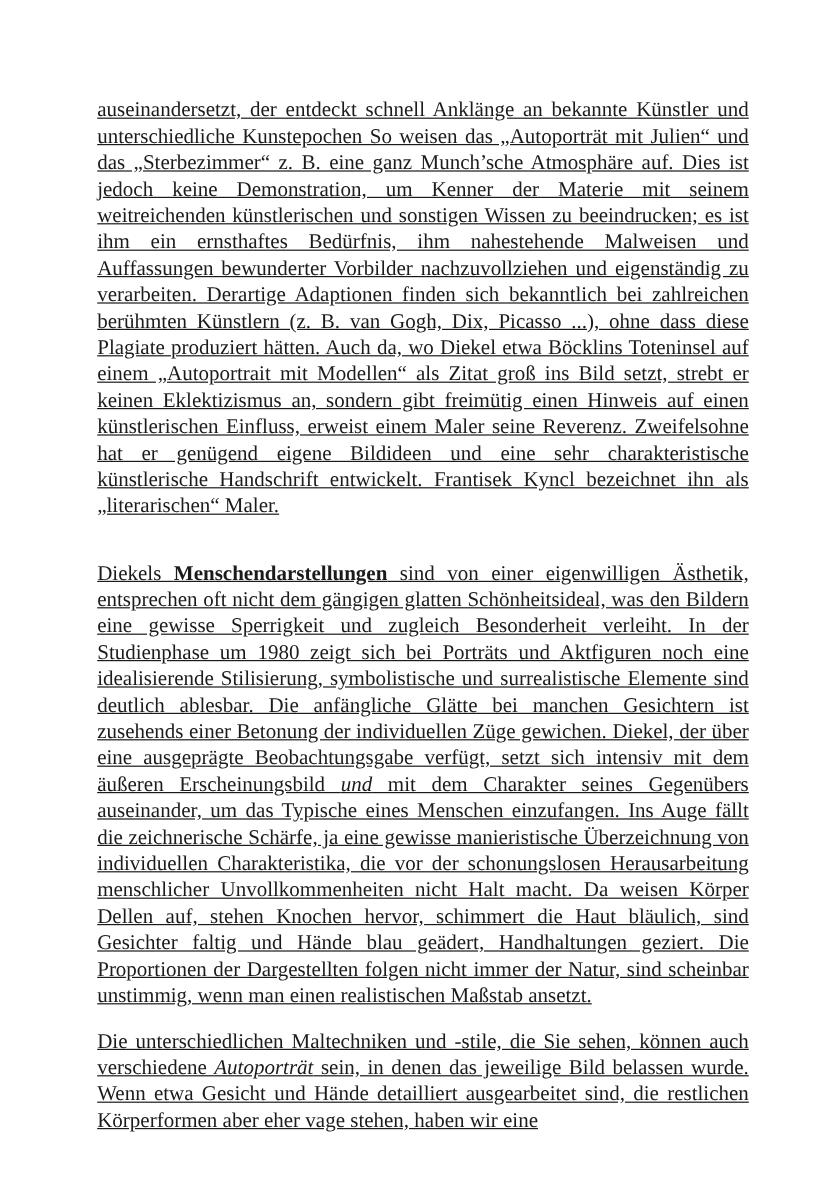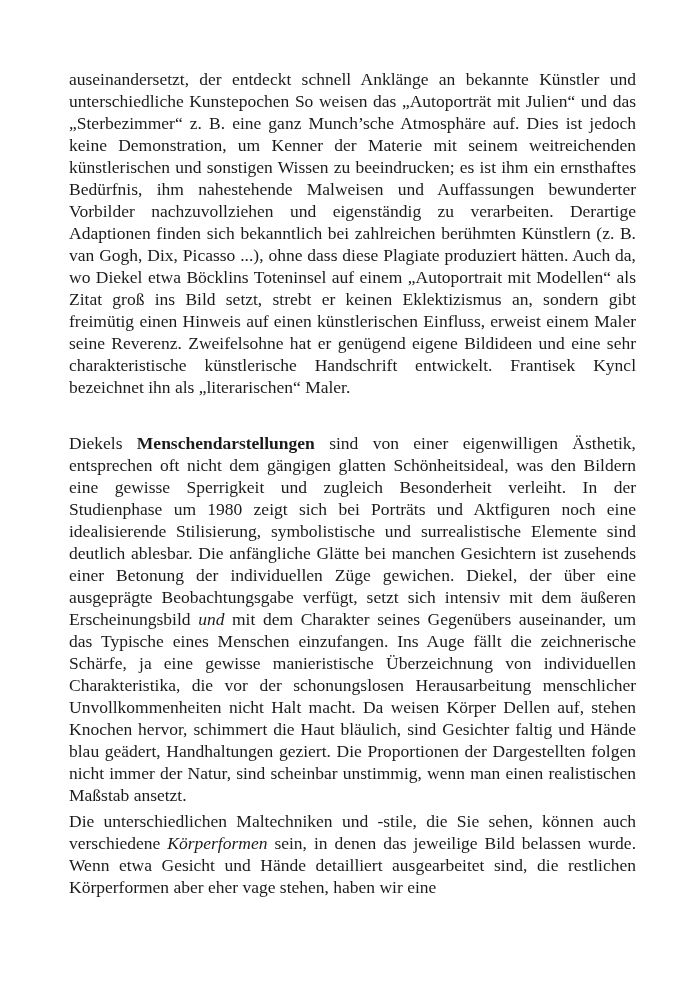--- a/index.html
+++ b/index.html
@@ -13,38 +13,39 @@
     overflow: hidden;
   }
   .page {
     box-sizing: border-box;
     width: 700px;
     height: 991px;
     background: #ffffff;
     padding: 64px 60px 0 65px;
   }
   .para {
-    margin: 4px;
+    margin: 16px;
     font-family: "Liberation Serif", "DejaVu Serif", serif;
     font-size: 17.5px;
     line-height: 22px;
     color: #1b1b1b;
     text-align: justify;
     text-justify: inter-word;
+    text-decoration: underline;
   }
   .para.gap-after {
     margin-bottom: 34px;
   }
   .para.small-gap-after {
     margin-bottom: 4px;
   }
   .run-normal { font-weight: normal; font-style: normal; }
   .run-bold   { font-weight: bold; }
   .run-italic { font-style: italic; }
 </style>
 </head>
 <body>
 
 <div class="page">
   <p class="para gap-after"><span class="run-normal">auseinandersetzt, der entdeckt schnell Anklänge an bekannte Künstler und unterschiedliche Kunstepochen So weisen das „Autoporträt mit Julien“ und das „Sterbezimmer“ z. B. eine ganz Munch’sche Atmosphäre auf. Dies ist jedoch keine Demonstration, um Kenner der Materie mit seinem weitreichenden künstlerischen und sonstigen Wissen zu beeindrucken; es ist ihm ein ernsthaftes Bedürfnis, ihm nahestehende Malweisen und Auffassungen bewunderter Vorbilder nachzuvollziehen und eigenständig zu verarbeiten. Derartige Adaptionen finden sich bekanntlich bei zahlreichen berühmten Künstlern (z. B. van Gogh, Dix, Picasso ...), ohne dass diese Plagiate produziert hätten. Auch da, wo Diekel etwa Böcklins Toteninsel auf einem „Autoportrait mit Modellen“ als Zitat groß ins Bild setzt, strebt er keinen Eklektizismus an, sondern gibt freimütig einen Hinweis auf einen künstlerischen Einfluss, erweist einem Maler seine Reverenz. Zweifelsohne hat er genügend eigene Bildideen und eine sehr charakteristische künstlerische Handschrift entwickelt. Frantisek Kyncl bezeichnet ihn als „literarischen“ Maler.</span></p>
   <p class="para small-gap-after"><span class="run-normal">Diekels </span><span class="run-bold">Menschendarstellungen</span><span class="run-normal"> sind von einer eigenwilligen Ästhetik, entsprechen oft nicht dem gängigen glatten Schönheitsideal, was den Bildern eine gewisse Sperrigkeit und zugleich Besonderheit verleiht. In der Studienphase um 1980 zeigt sich bei Porträts und Aktfiguren noch eine idealisierende Stilisierung, symbolistische und surrealistische Elemente sind deutlich ablesbar. Die anfängliche Glätte bei manchen Gesichtern ist zusehends einer Betonung der individuellen Züge gewichen. Diekel, der über eine ausgeprägte Beobachtungsgabe verfügt, setzt sich intensiv mit dem äußeren Erscheinungsbild </span><span class="run-italic">und</span><span class="run-normal"> mit dem Charakter seines Gegenübers auseinander, um das Typische eines Menschen einzufangen. Ins Auge fällt die zeichnerische Schärfe, ja eine gewisse manieristische Überzeichnung von individuellen Charakteristika, die vor der schonungslosen Herausarbeitung menschlicher Unvollkommenheiten nicht Halt macht. Da weisen Körper Dellen auf, stehen Knochen hervor, schimmert die Haut bläulich, sind Gesichter faltig und Hände blau geädert, Handhaltungen geziert. Die Proportionen der Dargestellten folgen nicht immer der Natur, sind scheinbar unstimmig, wenn man einen realistischen Maßstab ansetzt.</span></p>
-  <p class="para"><span class="run-normal">Die unterschiedlichen Maltechniken und -stile, die Sie sehen, können auch verschiedene </span><span class="run-italic">Körperformen</span><span class="run-normal"> sein, in denen das jeweilige Bild belassen wurde. Wenn etwa Gesicht und Hände detailliert ausgearbeitet sind, die restlichen Körperformen aber eher vage stehen, haben wir eine</span></p>
+  <p class="para"><span class="run-normal">Die unterschiedlichen Maltechniken und -stile, die Sie sehen, können auch verschiedene </span><span class="run-italic">Autoporträt</span><span class="run-normal"> sein, in denen das jeweilige Bild belassen wurde. Wenn etwa Gesicht und Hände detailliert ausgearbeitet sind, die restlichen Körperformen aber eher vage stehen, haben wir eine</span></p>
 </div>
 
 </body></html>

